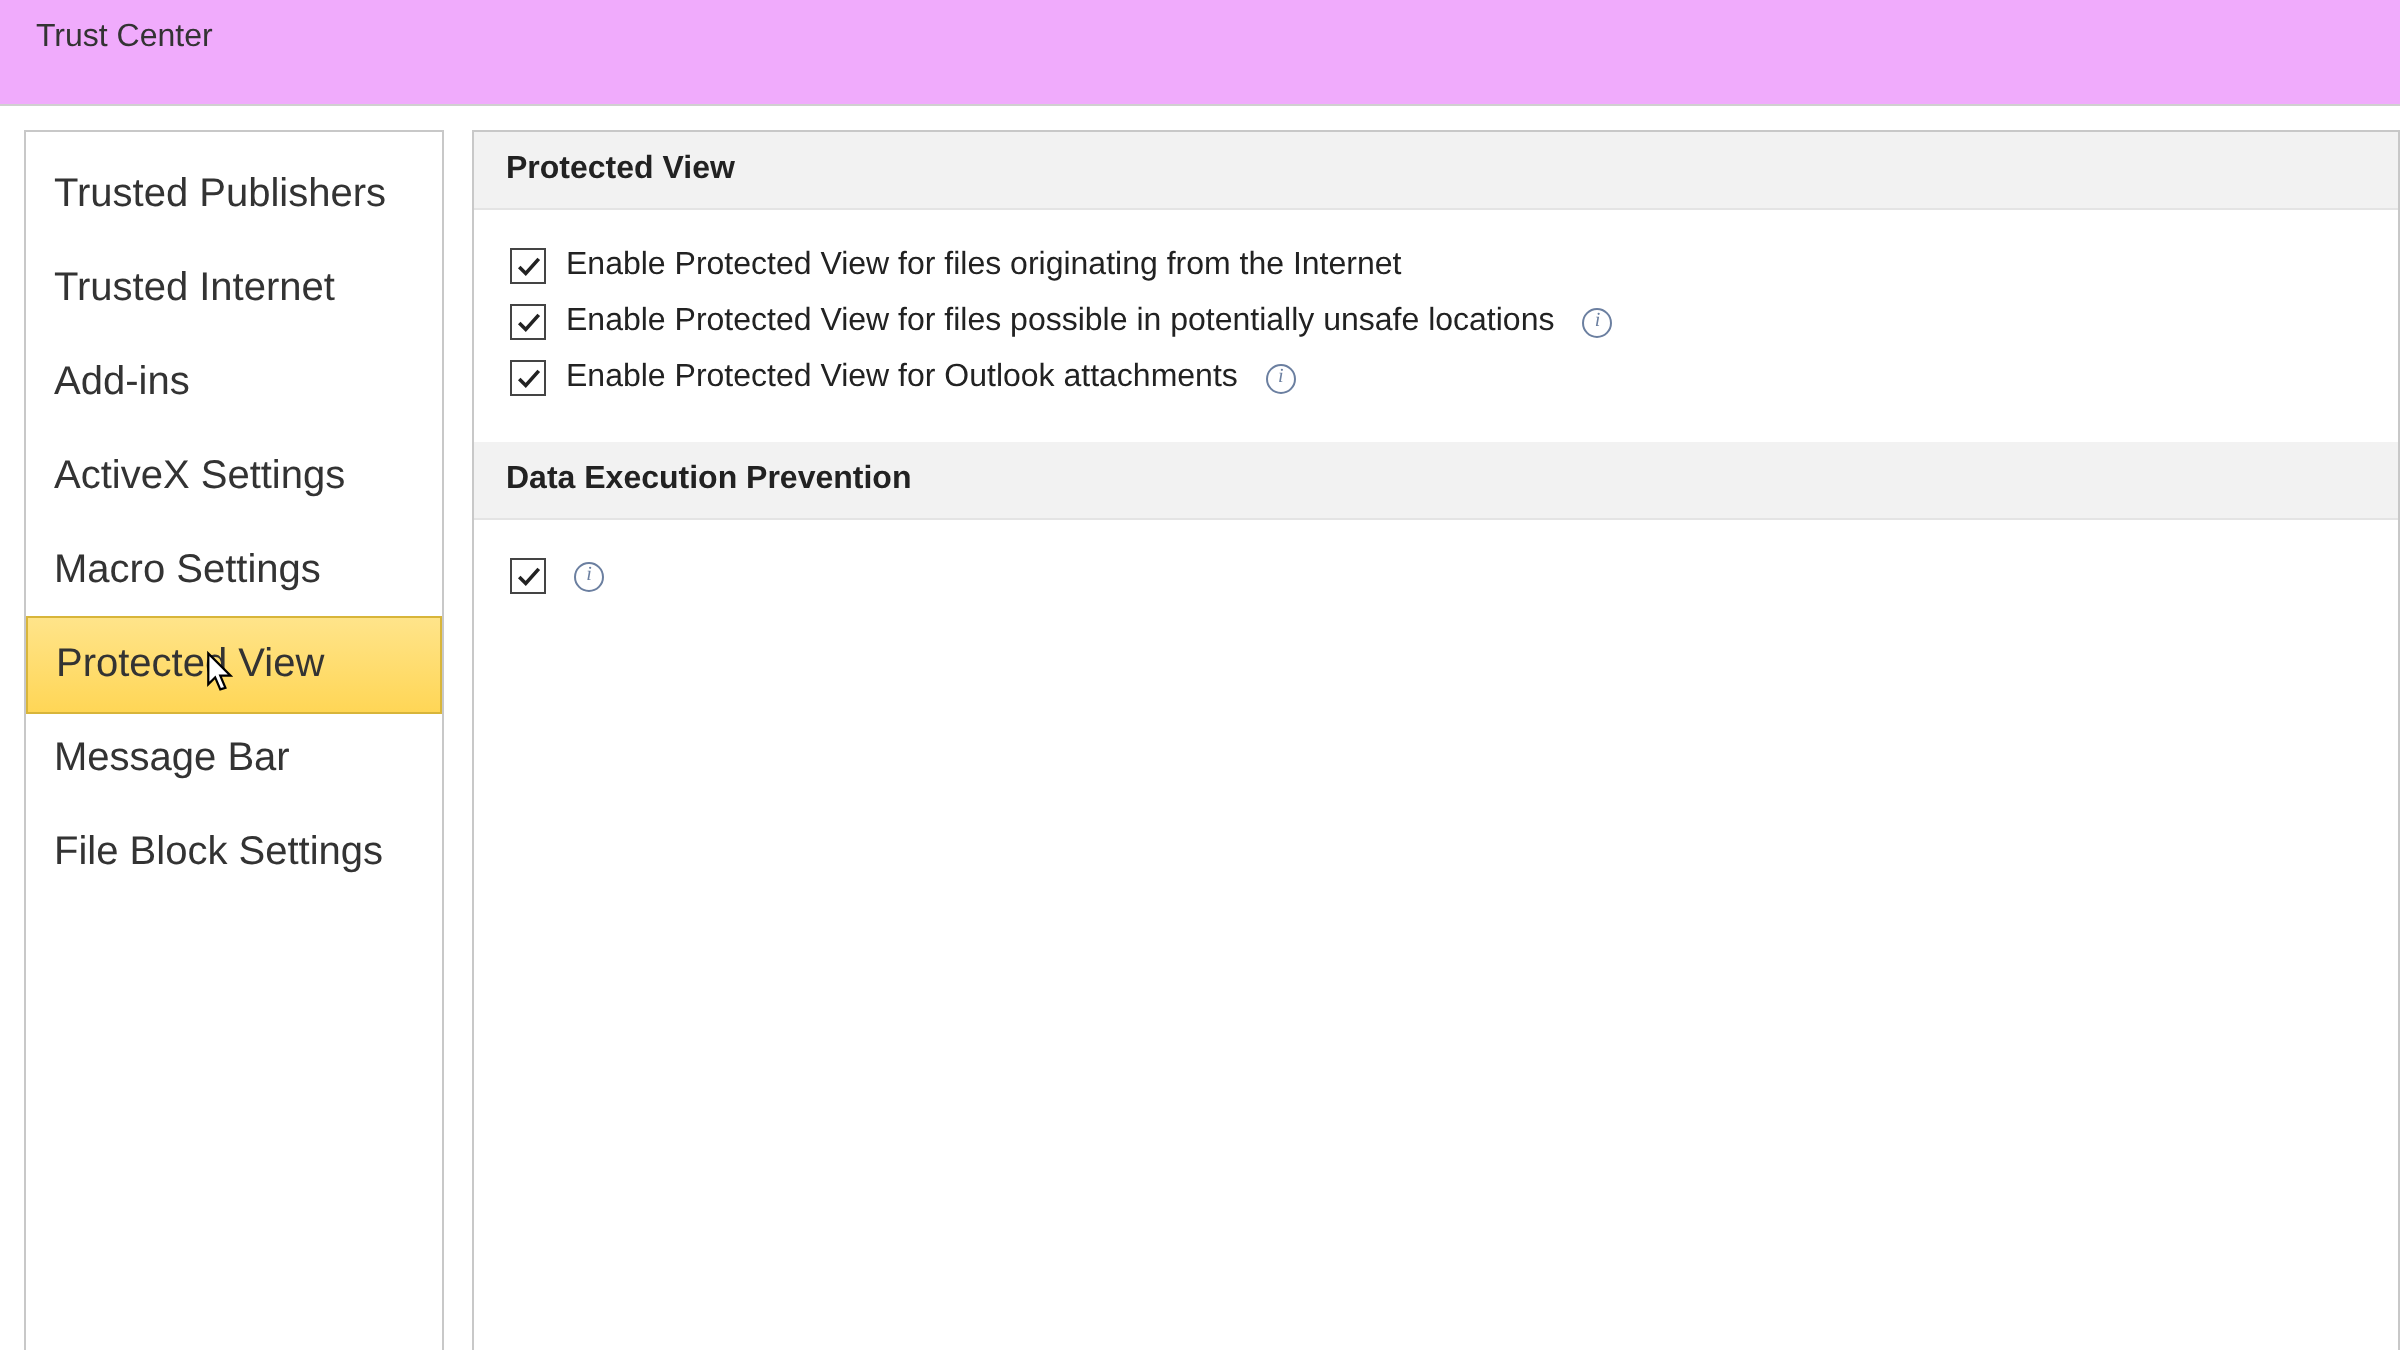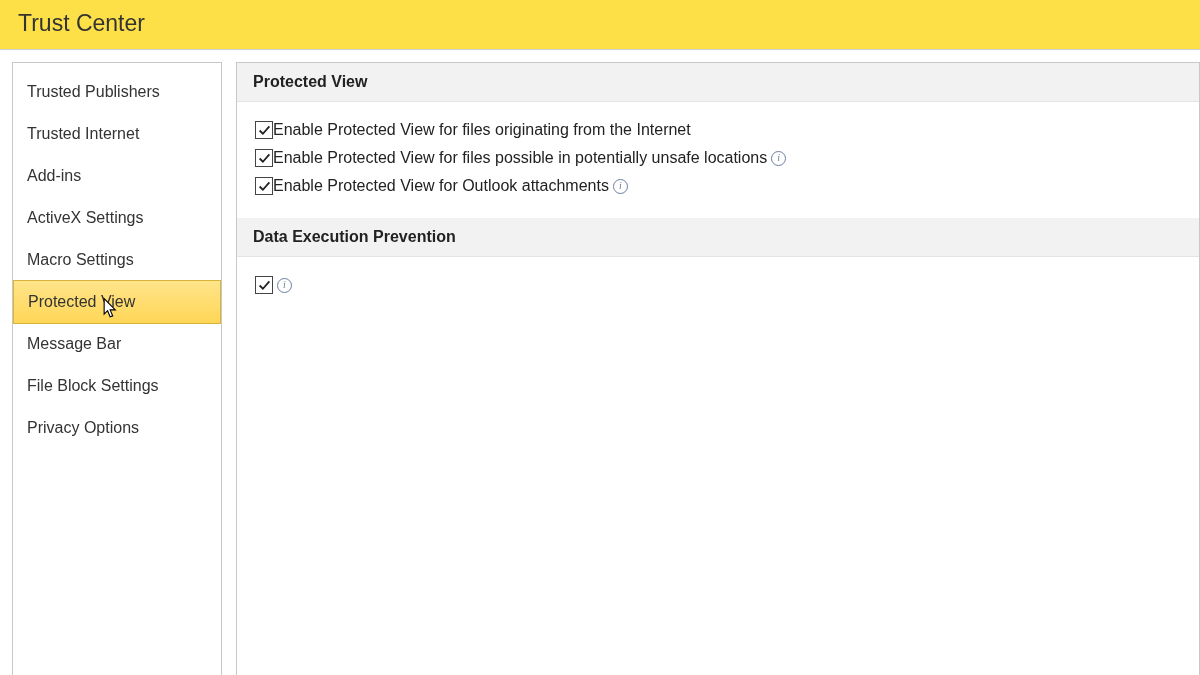--- a/index.html
+++ b/index.html
@@ -6,42 +6,42 @@
     body {
       font-family: "Segoe UI", Tahoma, sans-serif;
       font-size: 15px;
       color: #222;
       background: #fff;
       width: 1200px;
       height: 675px;
       overflow: hidden;
     }
     .titlebar {
-      padding: 10px 18px 12px 18px;
-      font-size: 23px;
+      padding: 10px 18px 24px 18px;
+      font-size: 16px;
       color: #333;
       border-bottom: 1px solid #d0d0d0;
-      background: #fde047;
+      background: #f0abfc;
     }
     .content {
       display: flex;
       height: calc(100% - 48px);
       padding: 12px 0 0 12px;
       gap: 14px;
     }
     .sidebar {
       width: 210px;
       border: 1px solid #c8c8c8;
       background: #fff;
       padding: 8px 0;
       flex-shrink: 0;
     }
     .sidebar-item {
       padding: 12px 14px;
-      font-size: 16px;
+      font-size: 20px;
       color: #333;
       cursor: pointer;
       position: relative;
     }
     .sidebar-item.selected {
       background: linear-gradient(to bottom, #ffe48a, #ffd656);
       border: 1px solid #d8b53a;
       margin: -1px 0;
     }
     .main {
@@ -63,20 +63,21 @@
     }
     .description {
       font-size: 16px;
       color: #222;
       line-height: 1.45;
       margin-bottom: 8px;
     }
     .option-row {
       display: flex;
       align-items: center;
+      gap: 10px;
       padding: 5px 0;
       font-size: 16px;
     }
     .checkbox {
       width: 18px;
       height: 18px;
       border: 1.5px solid #444;
       display: flex;
       align-items: center;
       justify-content: center;
@@ -125,21 +126,20 @@
     <div class="sidebar-item">ActiveX Settings</div>
     <div class="sidebar-item">Macro Settings</div>
     <div class="sidebar-item selected">
       <span>Protected View</span>
       <svg class="cursor-arrow" style="left:88px; top:16px;" viewBox="0 0 20 28">
         <path d="M2 2 L2 20 L6 16 L9 23 L12 22 L9 15 L15 15 Z" fill="#fff" stroke="#000" stroke-width="1.3"></path>
       </svg>
     </div>
     <div class="sidebar-item">Message Bar</div>
     <div class="sidebar-item">File Block Settings</div>
-    <div class="sidebar-item">Privacy Options</div>
   </div>
 
   <div class="main">
 
     <div class="section-header">Protected View</div>
     <div class="section-body">
 
       <div class="option-row">
         <div class="checkbox">
           <svg viewBox="0 0 16 16">

